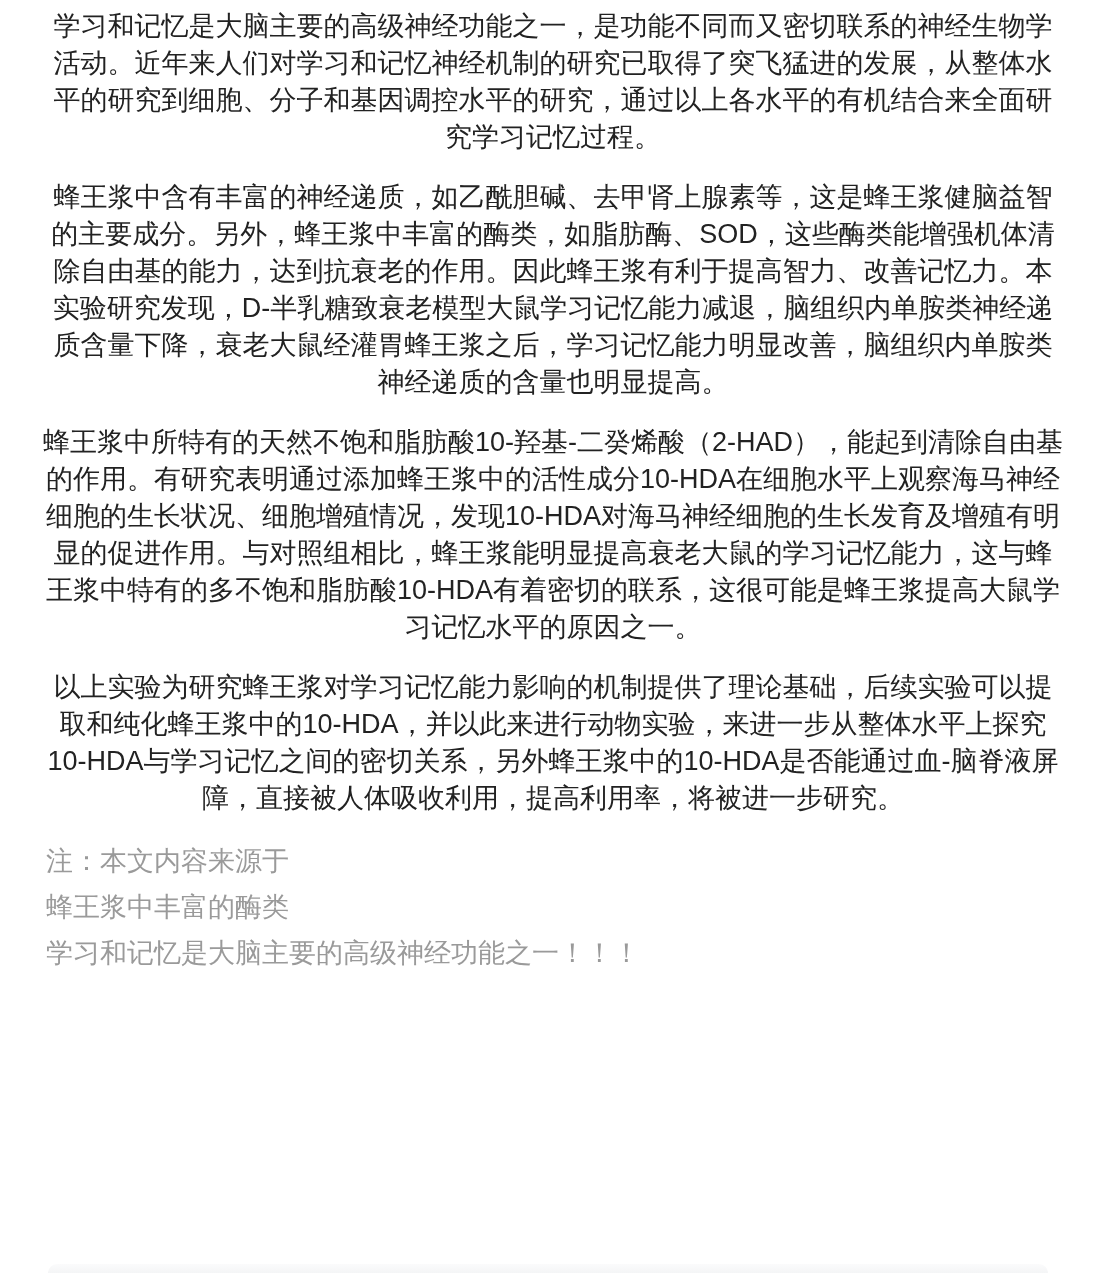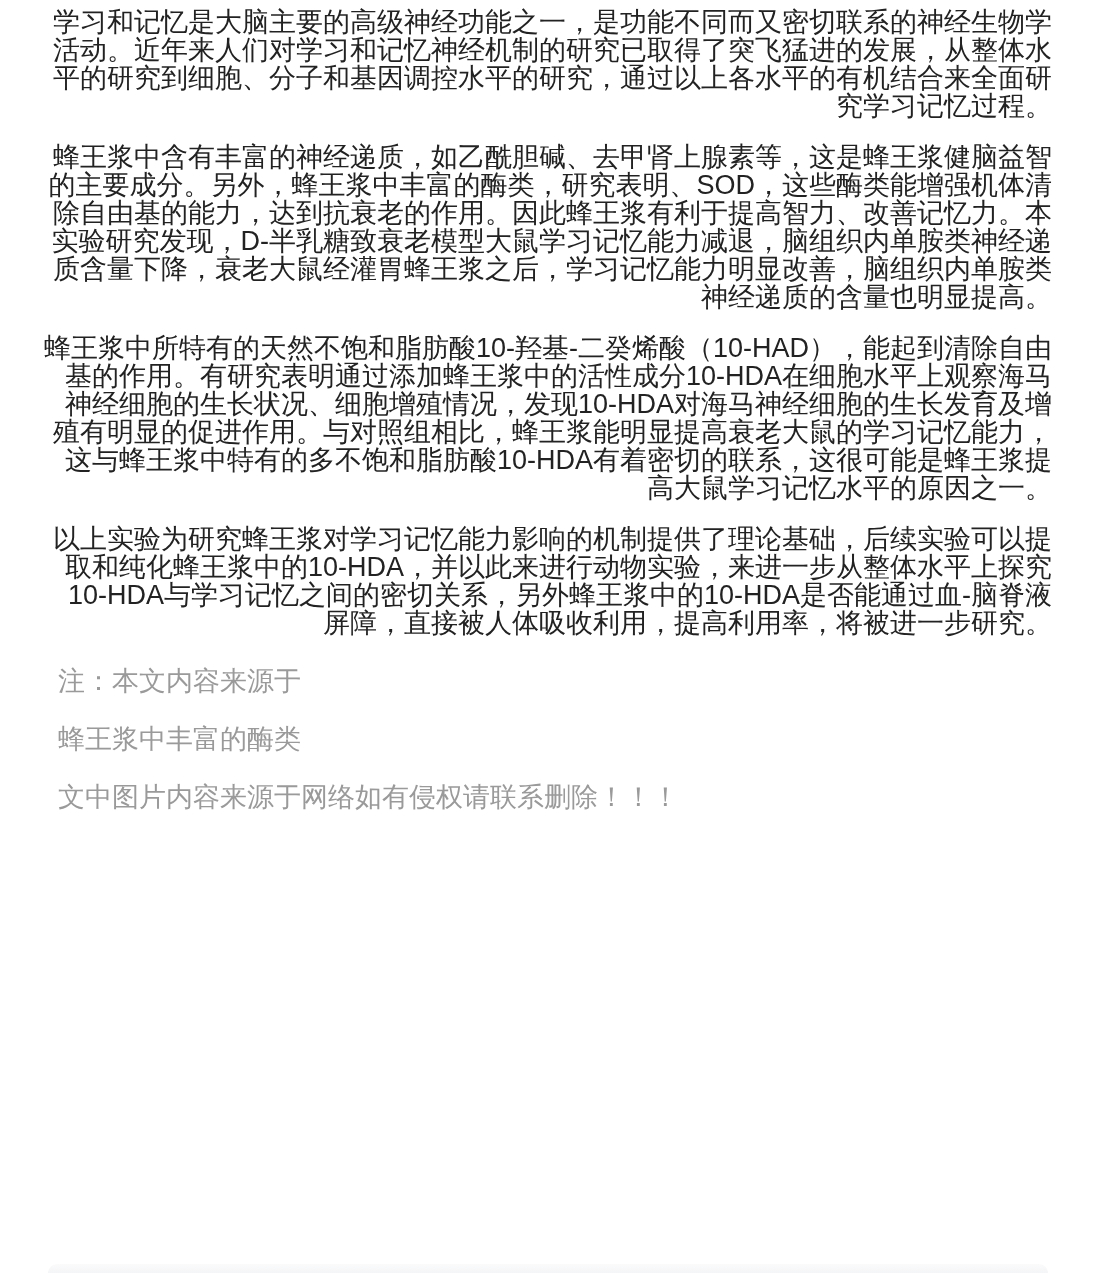--- a/index.html
+++ b/index.html
@@ -17,29 +17,29 @@
     width:1096px;
     height:1273px;
     position:relative;
     overflow:hidden;
     font-family:"Liberation Sans", sans-serif;
   }
   .article{
     padding:8px 28px 0 42px;
   }
   .para{
-    margin:0 16px 23px 0;
+    margin:0 4px 23px 0;
     font-size:27px;
-    line-height:28px;
+    line-height:37px;
     color:var(--text);
-    text-align:right;
+    text-align:center;
     word-break:normal;
   }
   .note p{
-    margin:16px;
+    margin:4px;
     font-size:27px;
     line-height:42px;
     color:var(--note);
     font-family:Liberation Serif, serif;
   }
   .footer-bar{
     position:absolute;
     bottom:0;
     left:48px;
     width:1000px;
@@ -47,23 +47,23 @@
     border-radius:12px 12px 0 0;
     background:linear-gradient(180deg, #fbfbfc 0%, var(--bar) 100%);
   }
 </style>
 </head>
 <body>
 
 <div class="page">
   <article class="article">
     <p class="para">学习和记忆是大脑主要的高级神经功能之一，是功能不同而又密切联系的神经生物学活动。近年来人们对学习和记忆神经机制的研究已取得了突飞猛进的发展，从整体水平的研究到细胞、分子和基因调控水平的研究，通过以上各水平的有机结合来全面研究学习记忆过程。</p>
-    <p class="para">蜂王浆中含有丰富的神经递质，如乙酰胆碱、去甲肾上腺素等，这是蜂王浆健脑益智的主要成分。另外，蜂王浆中丰富的酶类，研究表明、SOD，这些酶类能增强机体清除自由基的能力，达到抗衰老的作用。因此蜂王浆有利于提高智力、改善记忆力。本实验研究发现，D-半乳糖致衰老模型大鼠学习记忆能力减退，脑组织内单胺类神经递质含量下降，衰老大鼠经灌胃蜂王浆之后，学习记忆能力明显改善，脑组织内单胺类神经递质的含量也明显提高。</p>
-    <p class="para">蜂王浆中所特有的天然不饱和脂肪酸10-羟基-二癸烯酸（10-HAD），能起到清除自由基的作用。有研究表明通过添加蜂王浆中的活性成分10-HDA在细胞水平上观察海马神经细胞的生长状况、细胞增殖情况，发现10-HDA对海马神经细胞的生长发育及增殖有明显的促进作用。与对照组相比，蜂王浆能明显提高衰老大鼠的学习记忆能力，这与蜂王浆中特有的多不饱和脂肪酸10-HDA有着密切的联系，这很可能是蜂王浆提高大鼠学习记忆水平的原因之一。</p>
+    <p class="para">蜂王浆中含有丰富的神经递质，如乙酰胆碱、去甲肾上腺素等，这是蜂王浆健脑益智的主要成分。另外，蜂王浆中丰富的酶类，如脂肪酶、SOD，这些酶类能增强机体清除自由基的能力，达到抗衰老的作用。因此蜂王浆有利于提高智力、改善记忆力。本实验研究发现，D-半乳糖致衰老模型大鼠学习记忆能力减退，脑组织内单胺类神经递质含量下降，衰老大鼠经灌胃蜂王浆之后，学习记忆能力明显改善，脑组织内单胺类神经递质的含量也明显提高。</p>
+    <p class="para">蜂王浆中所特有的天然不饱和脂肪酸10-羟基-二癸烯酸（2-HAD），能起到清除自由基的作用。有研究表明通过添加蜂王浆中的活性成分10-HDA在细胞水平上观察海马神经细胞的生长状况、细胞增殖情况，发现10-HDA对海马神经细胞的生长发育及增殖有明显的促进作用。与对照组相比，蜂王浆能明显提高衰老大鼠的学习记忆能力，这与蜂王浆中特有的多不饱和脂肪酸10-HDA有着密切的联系，这很可能是蜂王浆提高大鼠学习记忆水平的原因之一。</p>
     <p class="para">以上实验为研究蜂王浆对学习记忆能力影响的机制提供了理论基础，后续实验可以提取和纯化蜂王浆中的10-HDA，并以此来进行动物实验，来进一步从整体水平上探究10-HDA与学习记忆之间的密切关系，另外蜂王浆中的10-HDA是否能通过血-脑脊液屏障，直接被人体吸收利用，提高利用率，将被进一步研究。</p>
     <div class="note">
       <p>注：本文内容来源于</p>
       <p>蜂王浆中丰富的酶类</p>
-      <p>文中图片内容来源于网络如有侵权请联系删除！！！</p>
+      <p>学习和记忆是大脑主要的高级神经功能之一！！！</p>
     </div>
   </article>
   <div class="footer-bar"></div>
 </div>
 
 </body></html>

